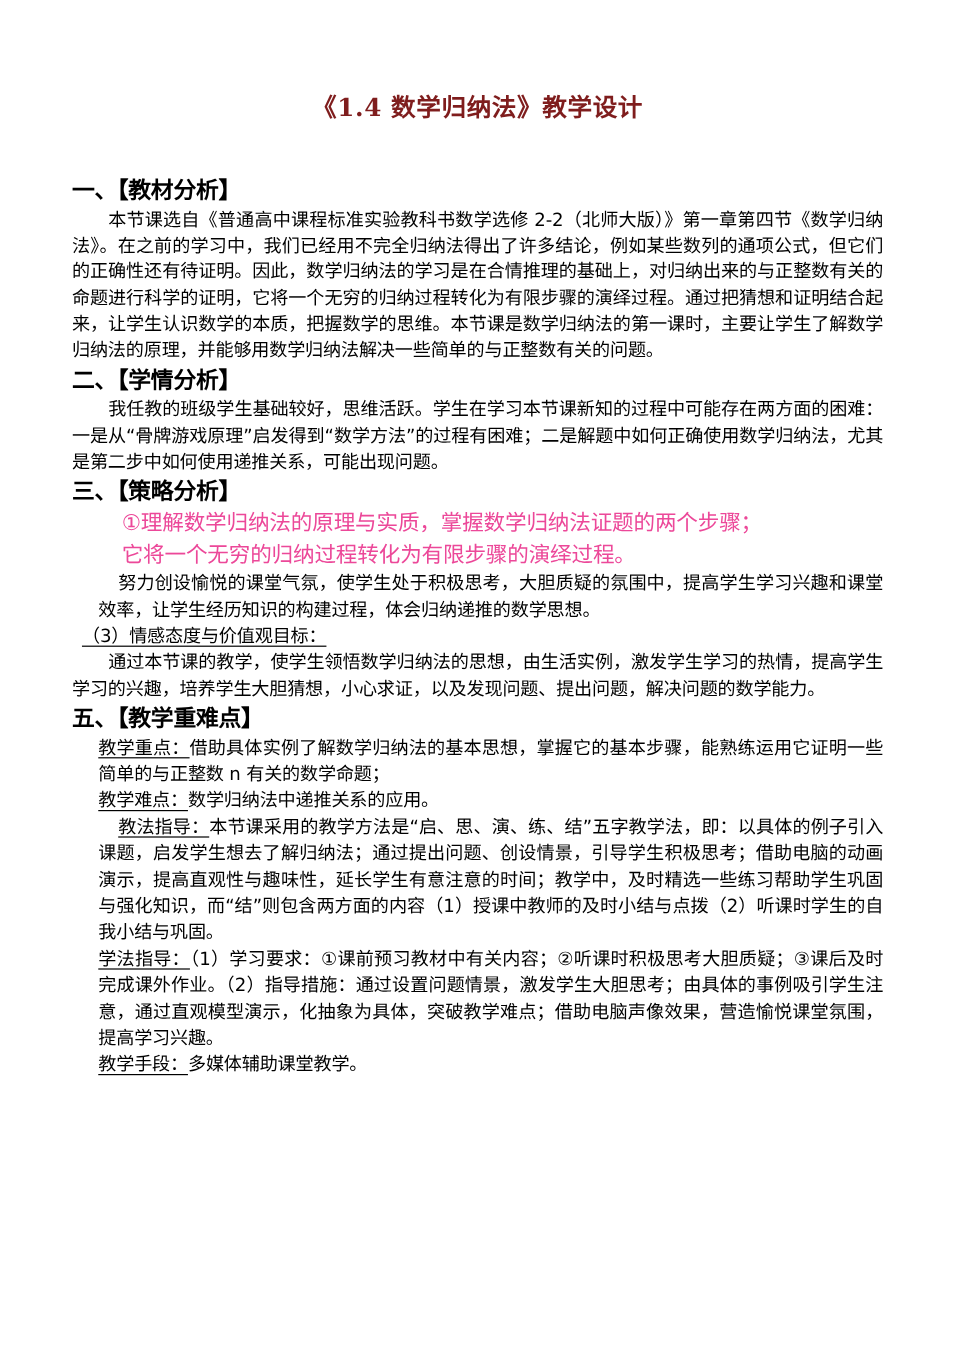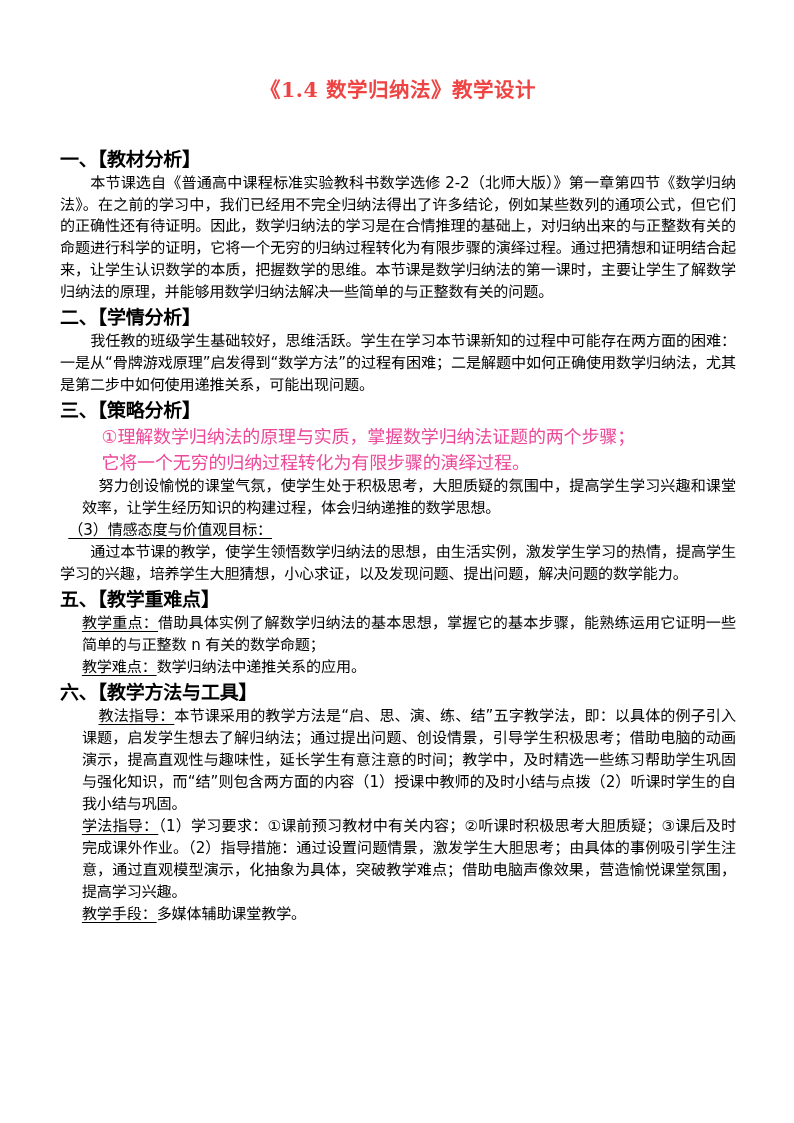--- a/index.html
+++ b/index.html
@@ -31,21 +31,21 @@
   }
   .doc-title {
     text-align: center;
     font-family: "DejaVu Serif", "Liberation Serif", serif;
     font-weight: bold;
     font-size: 20.5px;
     letter-spacing: 0.5px;
     margin: 0;
     padding-top: 78px;
     line-height: 1.2;
-    color: #ef4444;
+    color: #7f1d1d;
   }
   .section {
     margin: 0;
   }
   .section-heading {
     font-family: "DejaVu Serif", "Liberation Serif", serif;
     font-weight: bold;
     font-size: 19px;
     line-height: 1.42;
     margin: 0;
@@ -134,20 +134,19 @@
       <p class="para indent-2">通过本节课的教学，使学生领悟数学归纳法的思想，由生活实例，激发学生学习的热情，提高学生学习的兴趣，培养学生大胆猜想，小心求证，以及发现问题、提出问题，解决问题的数学能力。</p>
     </div>
 
     <div class="section">
       <div class="section-heading">五、【教学重难点】</div>
       <p class="para hang"><span class="lbl nowrap">教学重点：</span><span>借助具体实例了解数学归纳法的基本思想，掌握它的基本步骤，能熟练运用它证明一些简单的与正整数 n 有关的数学命题；</span></p>
       <p class="para hang"><span class="lbl nowrap">教学难点：</span><span>数学归纳法中递推关系的应用。</span></p>
     </div>
 
     <div class="section">
-      <div class="section-heading">六、【教学方法与工具】</div>
       <p class="para hang-first"><span class="lbl nowrap">教法指导：</span><span>本节课采用的教学方法是“启、思、演、练、结”五字教学法，即：以具体的例子引入课题，启发学生想去了解归纳法；通过提出问题、创设情景，引导学生积极思考；借助电脑的动画演示，提高直观性与趣味性，延长学生有意注意的时间；教学中，及时精选一些练习帮助学生巩固与强化知识，而“结”则包含两方面的内容（1）授课中教师的及时小结与点拨（2）听课时学生的自我小结与巩固。</span></p>
       <p class="para hang"><span class="lbl nowrap">学法指导：</span><span>（1）学习要求：①课前预习教材中有关内容；②听课时积极思考大胆质疑；③课后及时完成课外作业。（2）指导措施：通过设置问题情景，激发学生大胆思考；由具体的事例吸引学生注意，通过直观模型演示，化抽象为具体，突破教学难点；借助电脑声像效果，营造愉悦课堂氛围，提高学习兴趣。</span></p>
       <p class="para hang"><span class="lbl nowrap">教学手段：</span><span>多媒体辅助课堂教学。</span></p>
     </div>
 
   </div>
 </div>
 
 </body></html>

